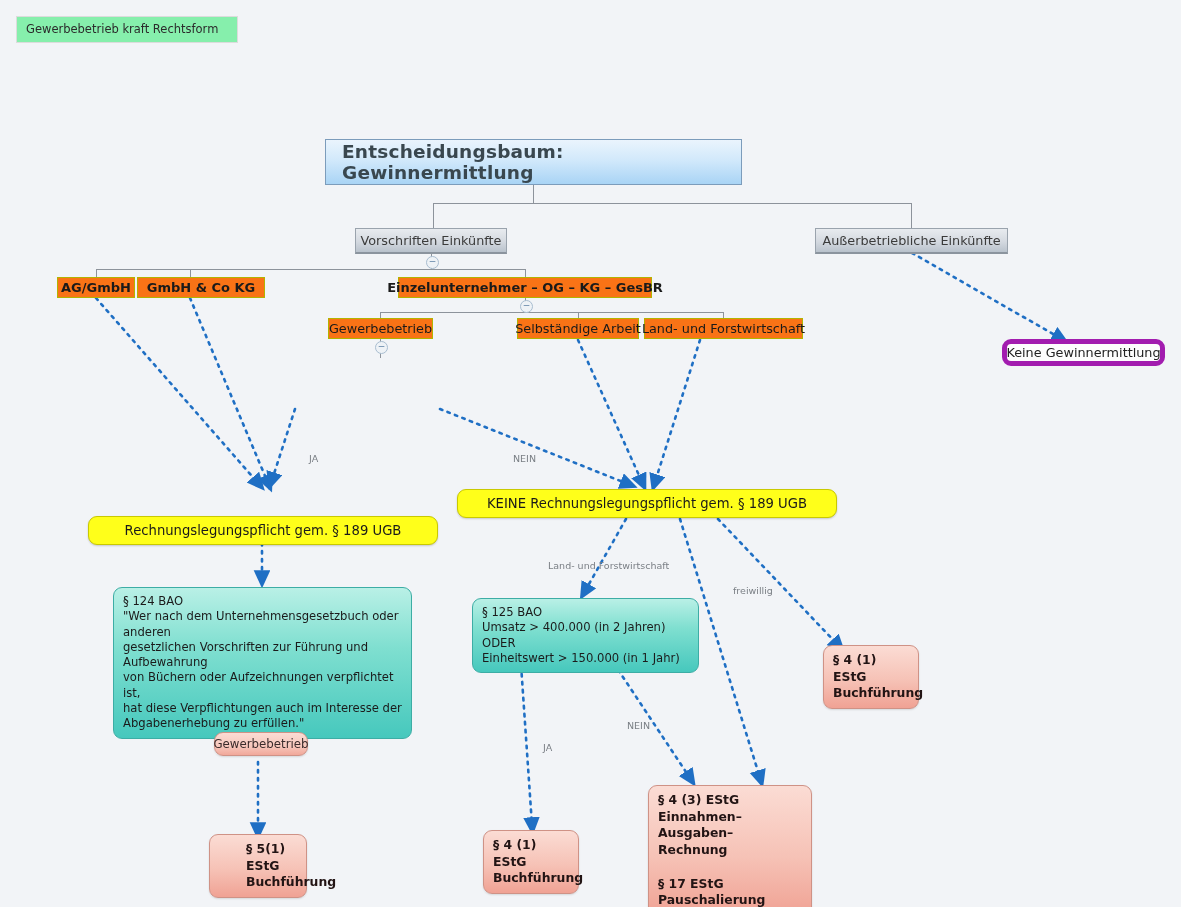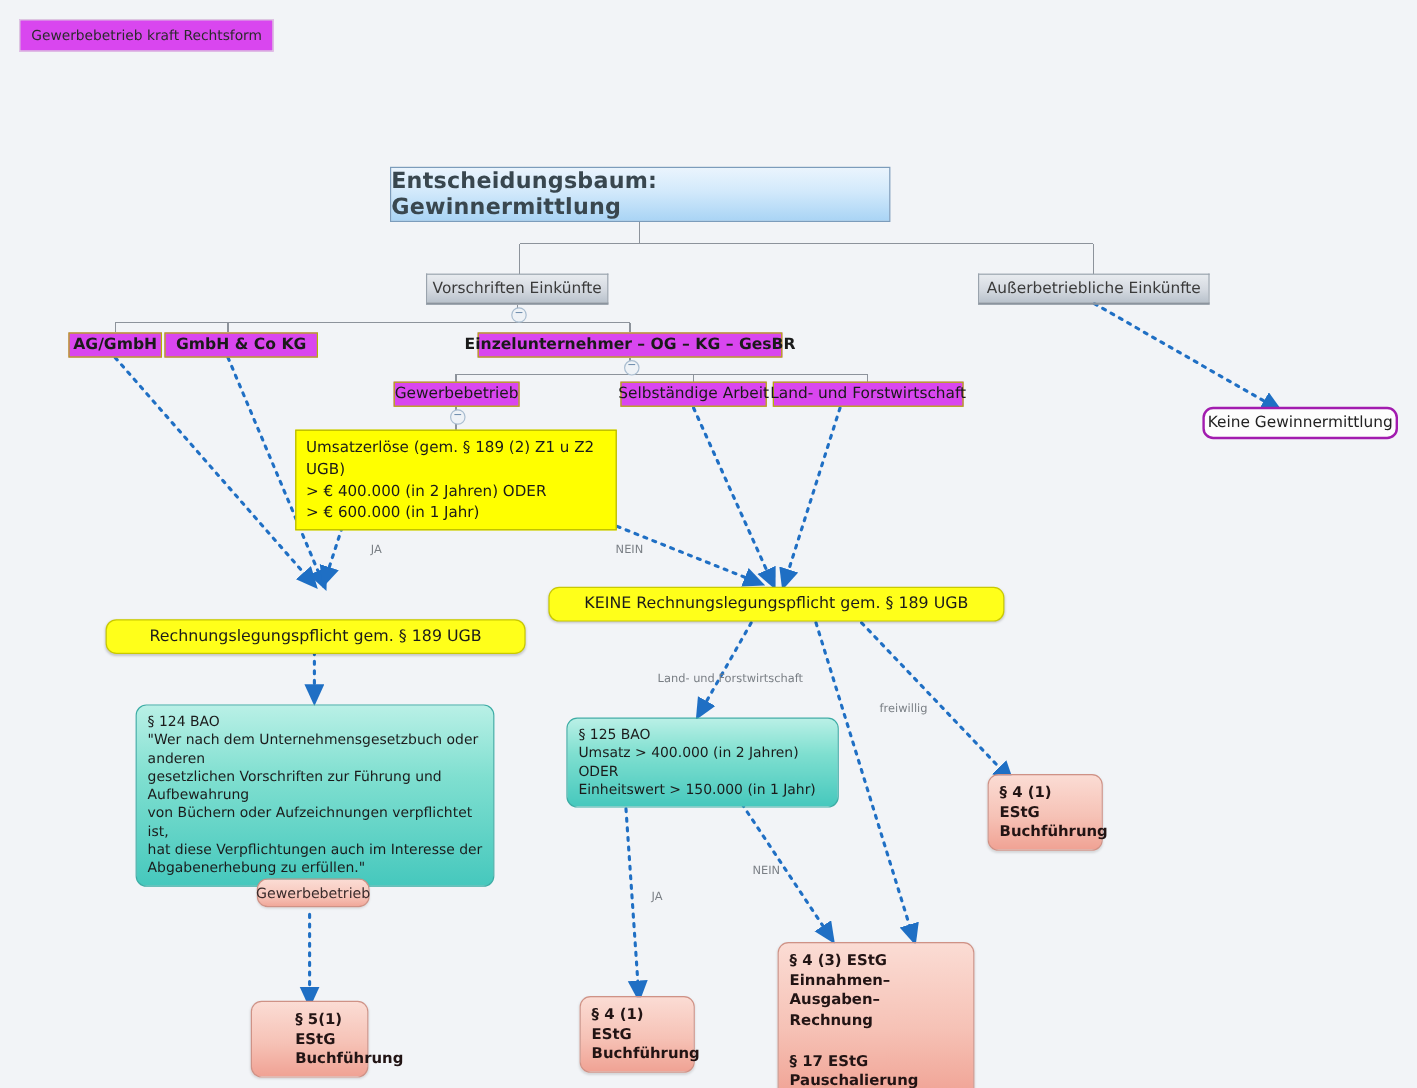--- a/index.html
+++ b/index.html
@@ -10,49 +10,50 @@
     overflow:hidden;
     position:relative;
   }
   #canvas{position:absolute;left:0;top:0;width:1181px;height:907px;}
   svg#edges{position:absolute;left:0;top:0;width:1181px;height:907px;pointer-events:none;}
 
   .node{position:absolute;box-sizing:border-box;}
 
   
   .tooltip{
-    background:#d946ef;border:1px solid #dcdcdc;
+    background:#86efac;border:1px solid #dcdcdc;
     font-size:11.5px;color:#2b2b2b;
-    padding:5px 9px 6px 9px;
+    padding:5px 19px 6px 9px;
     white-space:nowrap;
   }
 
   
   .title-box{
     background:linear-gradient(to bottom,#eaf4fd 0%,#d2e9fb 45%,#a9d4f5 100%);
     border:1px solid #7c9cbb;
     color:#39474f;
     font-size:18.5px;font-weight:bold;
     display:flex;align-items:center;justify-content:center;
     letter-spacing:.2px;
+    padding-left:16px;
   }
 
   
   .grey-box{
     background:linear-gradient(to bottom,#e8ebef 0%,#d4d9e0 55%,#b9c2cc 100%);
     border:1px solid #9aa3ad;
     border-bottom:2px solid #8b949e;
     color:#3b3b3b;font-size:12.8px;
     display:flex;align-items:center;justify-content:center;
     white-space:nowrap;
   }
 
   
   .yellow-rect{
-    background:#d946ef;border:1px solid #b3b300;
+    background:#f97316;border:1px solid #b3b300;
     color:#1a1a1a;font-size:12.8px;
     display:flex;align-items:center;justify-content:center;
     white-space:nowrap;
   }
   .yellow-rect.bold{font-weight:bold;font-size:13px;}
 
   
   .yellow-block{
     background:#ffff00;border:1px solid #b3b300;
     color:#1a1a1a;font-size:12.6px;line-height:1.42;
@@ -63,21 +64,21 @@
   .yellow-pill{
     background:#ffff1a;border:1px solid #c9c900;border-radius:9px;
     color:#1a1a1a;font-size:13.2px;
     display:flex;align-items:center;justify-content:center;
     white-space:nowrap;
     box-shadow:0 1px 2px rgba(0,0,0,.18);
   }
 
   
   .white-pill{
-    background:#fdfdfd;border:2px solid #a21caf;border-radius:9px;
+    background:#fdfdfd;border:5px solid #a21caf;border-radius:9px;
     color:#222;font-size:12.8px;
     display:flex;align-items:center;justify-content:center;
     white-space:nowrap;
   }
 
   
   .teal-box{
     background:linear-gradient(to bottom,#b9f0e6 0%,#7fdfd0 40%,#46c8bd 100%);
     border:1px solid #3dada5;border-radius:9px;
     color:#1b1b1b;font-size:11.6px;line-height:1.32;
@@ -163,23 +164,20 @@
   <div class="toggle" style="left:375px;top:341px;">−</div>
 
   <div class="node yellow-rect bold" style="left:57px;top:277px;width:78px;height:21px;">AG/GmbH</div>
   <div class="node yellow-rect bold" style="left:137px;top:277px;width:128px;height:21px;">GmbH &amp; Co KG</div>
   <div class="node yellow-rect bold" style="left:398px;top:277px;width:254px;height:21px;">Einzelunternehmer – OG – KG – GesBR</div>
 
   <div class="node yellow-rect" style="left:328px;top:318px;width:105px;height:21px;">Gewerbebetrieb</div>
   <div class="node yellow-rect" style="left:517px;top:318px;width:122px;height:21px;">Selbständige Arbeit</div>
   <div class="node yellow-rect" style="left:644px;top:318px;width:159px;height:21px;">Land- und Forstwirtschaft</div>
 
-  <div class="node yellow-block" style="left:246px;top:358px;width:268px;">Umsatzerlöse (gem. § 189 (2) Z1 u Z2 UGB)
-&gt; € 400.000 (in 2 Jahren) ODER
-&gt; € 600.000 (in 1 Jahr)</div>
 
   <div class="node white-pill" style="left:1002px;top:339px;width:163px;height:27px;">Keine Gewinnermittlung</div>
 
   <div class="node yellow-pill" style="left:88px;top:516px;width:350px;height:29px;">Rechnungslegungspflicht gem. § 189 UGB</div>
   <div class="node yellow-pill" style="left:457px;top:489px;width:380px;height:29px;">KEINE Rechnungslegungspflicht gem. § 189 UGB</div>
 
   <div class="node teal-box" style="left:113px;top:587px;width:299px;">§ 124 BAO
 "Wer nach dem Unternehmensgesetzbuch oder anderen
 gesetzlichen Vorschriften zur Führung und Aufbewahrung
 von Büchern oder Aufzeichnungen verpflichtet ist,

